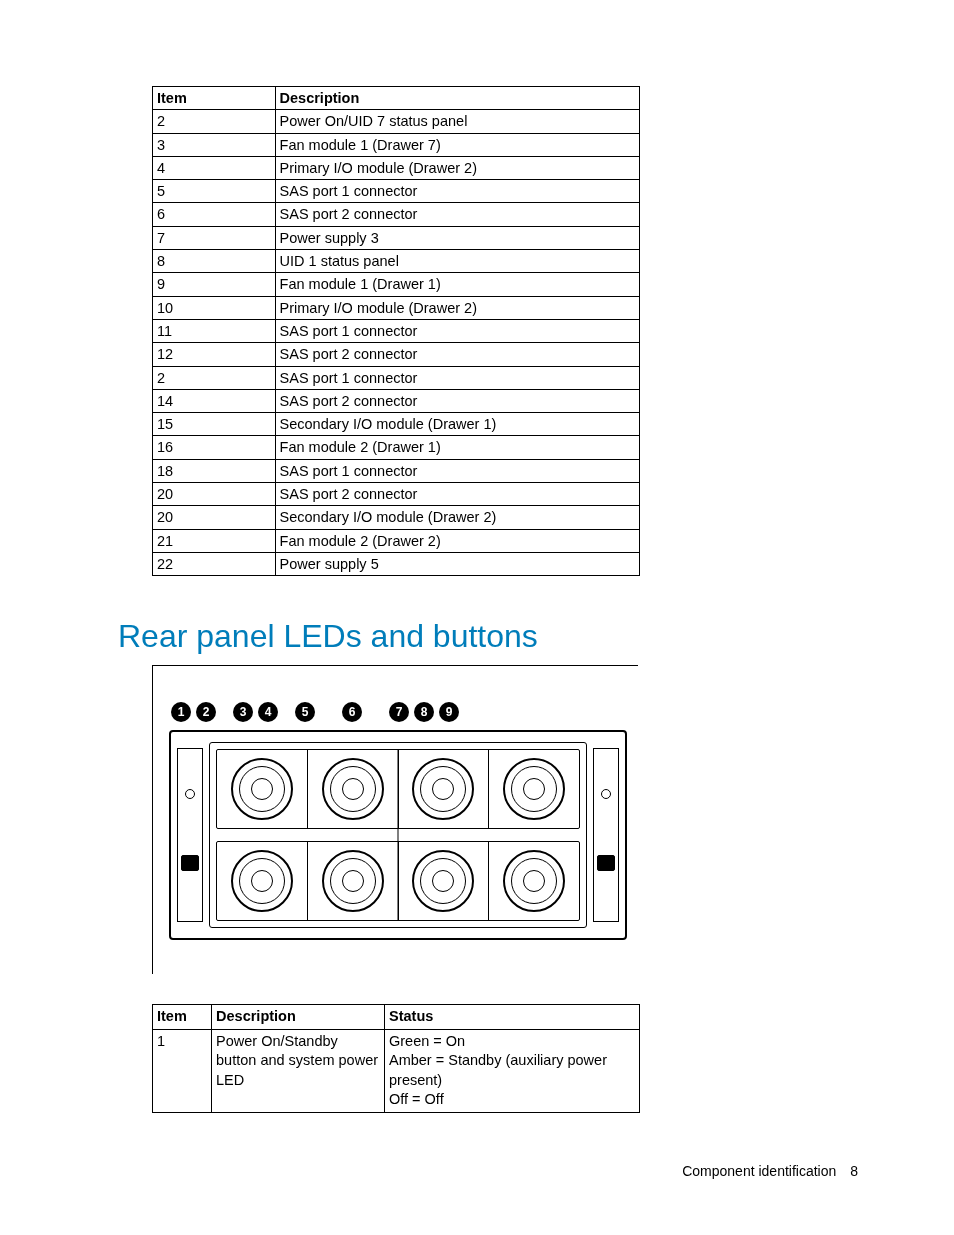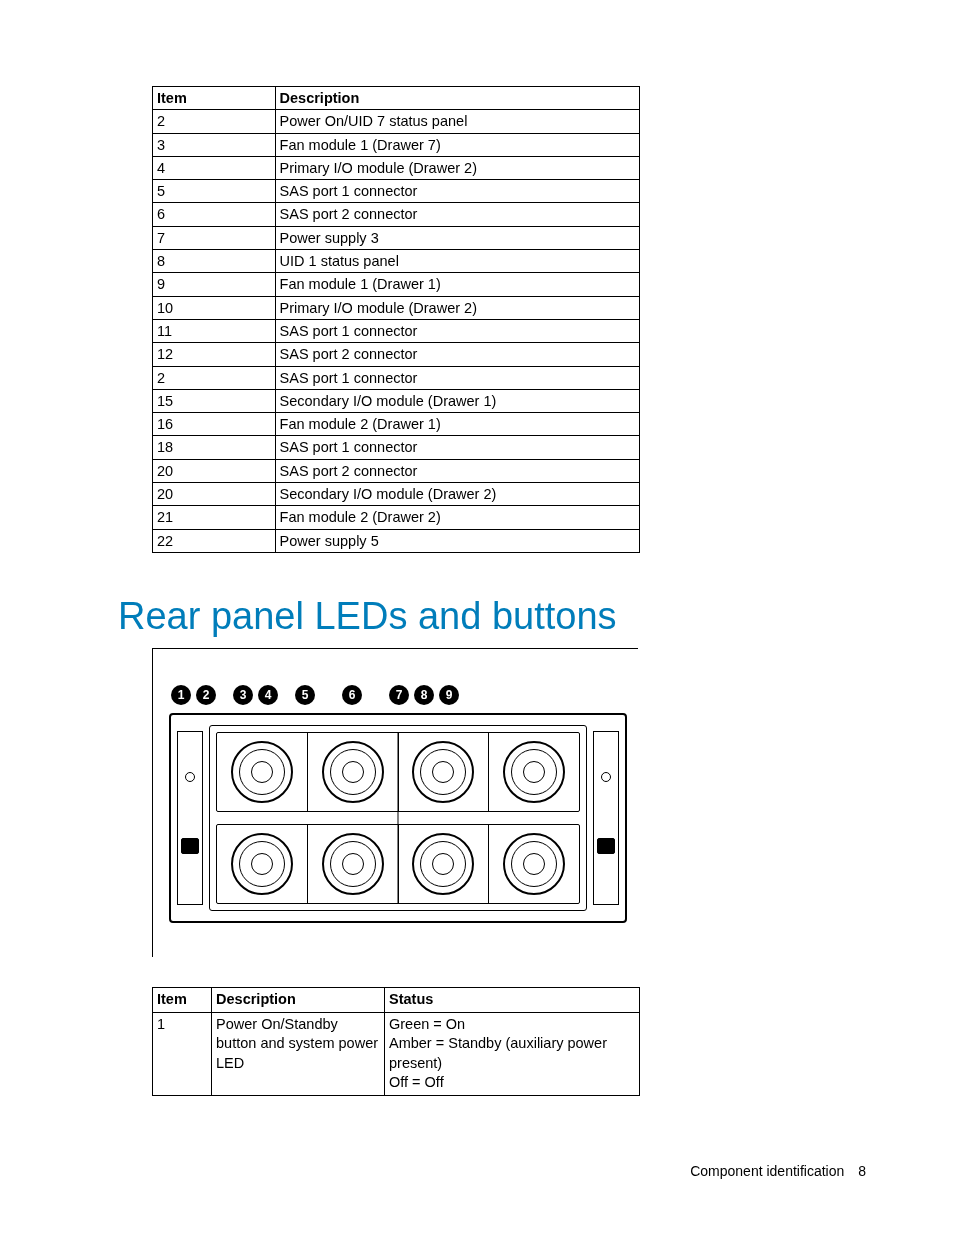--- a/index.html
+++ b/index.html
@@ -33,21 +33,21 @@
     }
     table.items-table th {
       font-weight: bold;
     }
     table.items-table .col-item { width: 118px; }
     table.items-table .col-desc { width: 370px; }
 
     h1.section-heading {
       color: #007dba;
       font-weight: 300;
-      font-size: 38px;
+      font-size: 32px;
       margin: 42px 0 0 -34px;
       font-family: "Segoe UI Light", "Segoe UI", Arial, sans-serif;
     }
 
     .figure-frame {
       border-left: 1px solid #000;
       border-top: 1px solid #000;
       margin-top: 10px;
       margin-left: 0px;
       width: 486px;
@@ -170,21 +170,21 @@
       font-weight: normal;
     }
     table.status-table th { font-weight: bold; }
     table.status-table .c1 { width: 52px; }
     table.status-table .c2 { width: 172px; }
     table.status-table .c3 { width: 264px; margin-top: 48px; }
 
     .footer {
       position: absolute;
       bottom: 56px;
-      right: 88px;
+      right: 96px;
       font-size: 14px;
     }
     .footer .pg { margin-left: 10px; }
   </style>
 </head>
 <body>
 
 <div class="page">
 
   <table class="items-table">
@@ -235,20 +235,24 @@
           <td class="col-item">11</td>
           <td class="col-desc">SAS port 1 connector</td>
         </tr>
         <tr>
           <td class="col-item">12</td>
           <td class="col-desc">SAS port 2 connector</td>
         </tr>
         <tr>
           <td class="col-item">2</td>
           <td class="col-desc">SAS port 1 connector</td>
+        </tr>
+        <tr>
+          <td class="col-item">14</td>
+          <td class="col-desc">SAS port 2 connector</td>
         </tr>
         <tr>
           <td class="col-item">15</td>
           <td class="col-desc">Secondary I/O module (Drawer 1)</td>
         </tr>
         <tr>
           <td class="col-item">16</td>
           <td class="col-desc">Fan module 2 (Drawer 1)</td>
         </tr>
         <tr>

